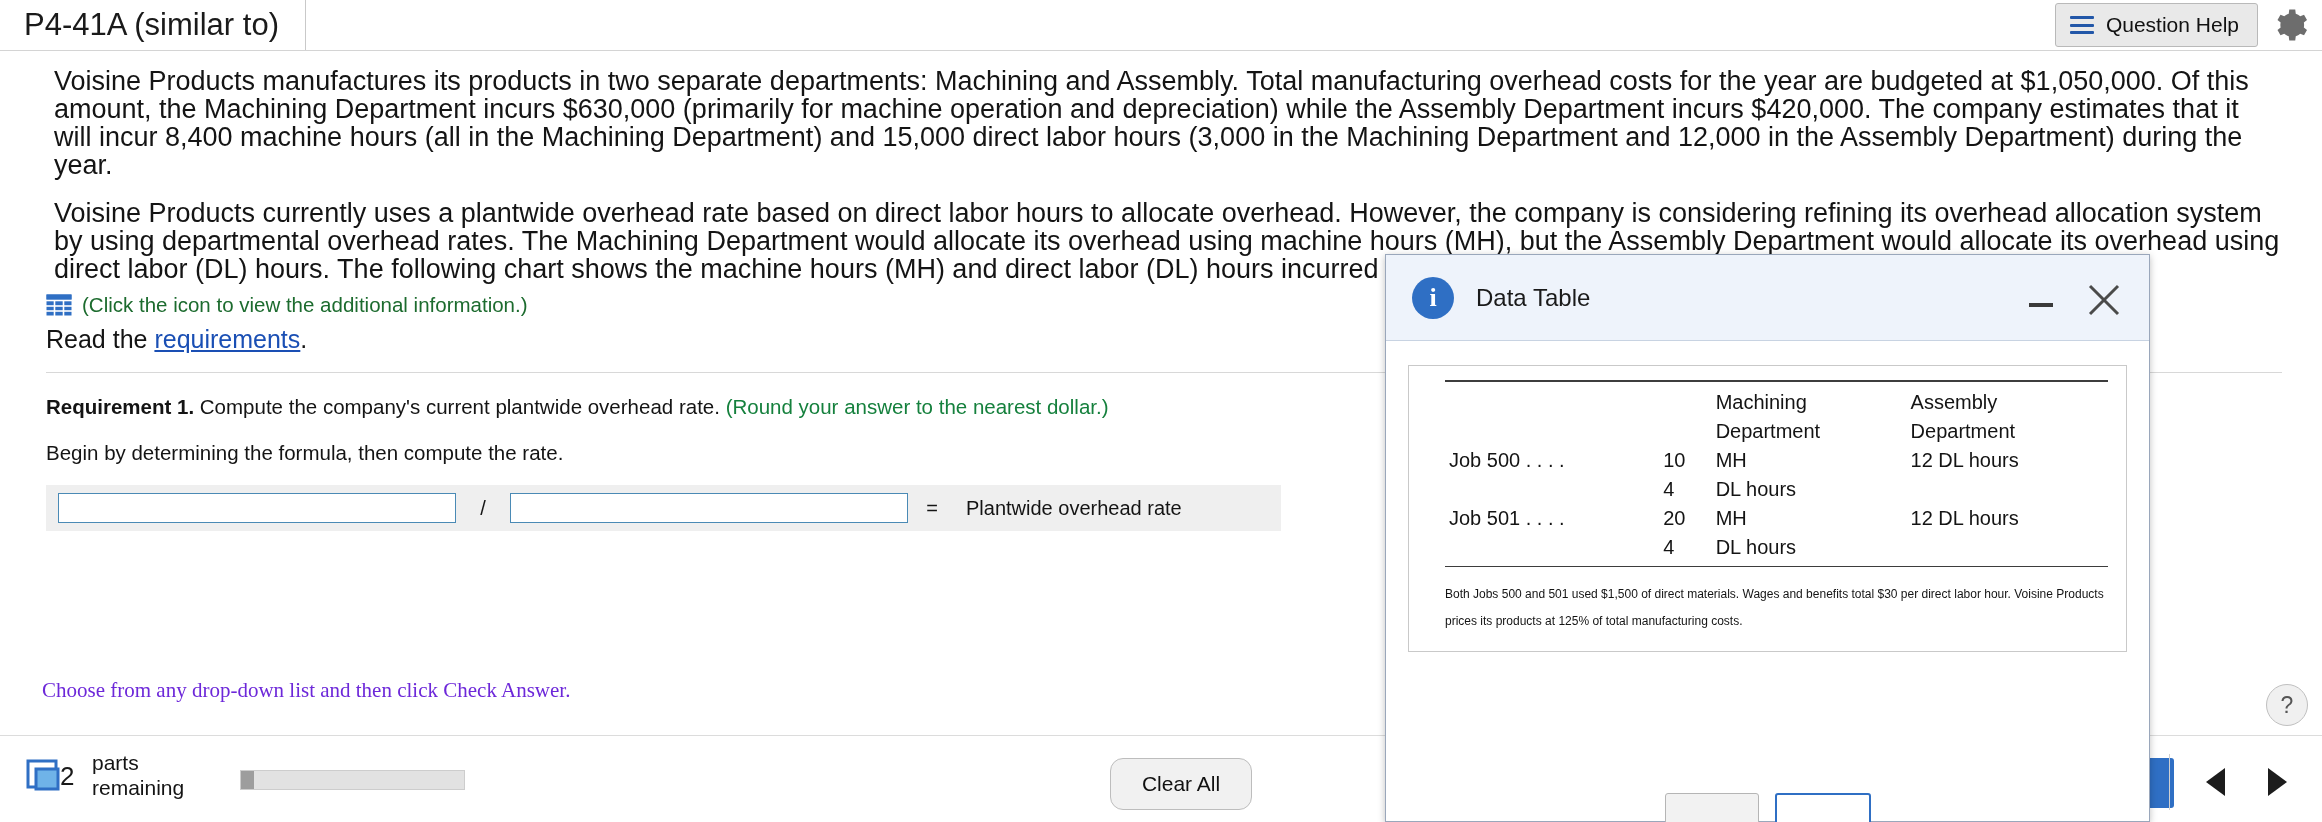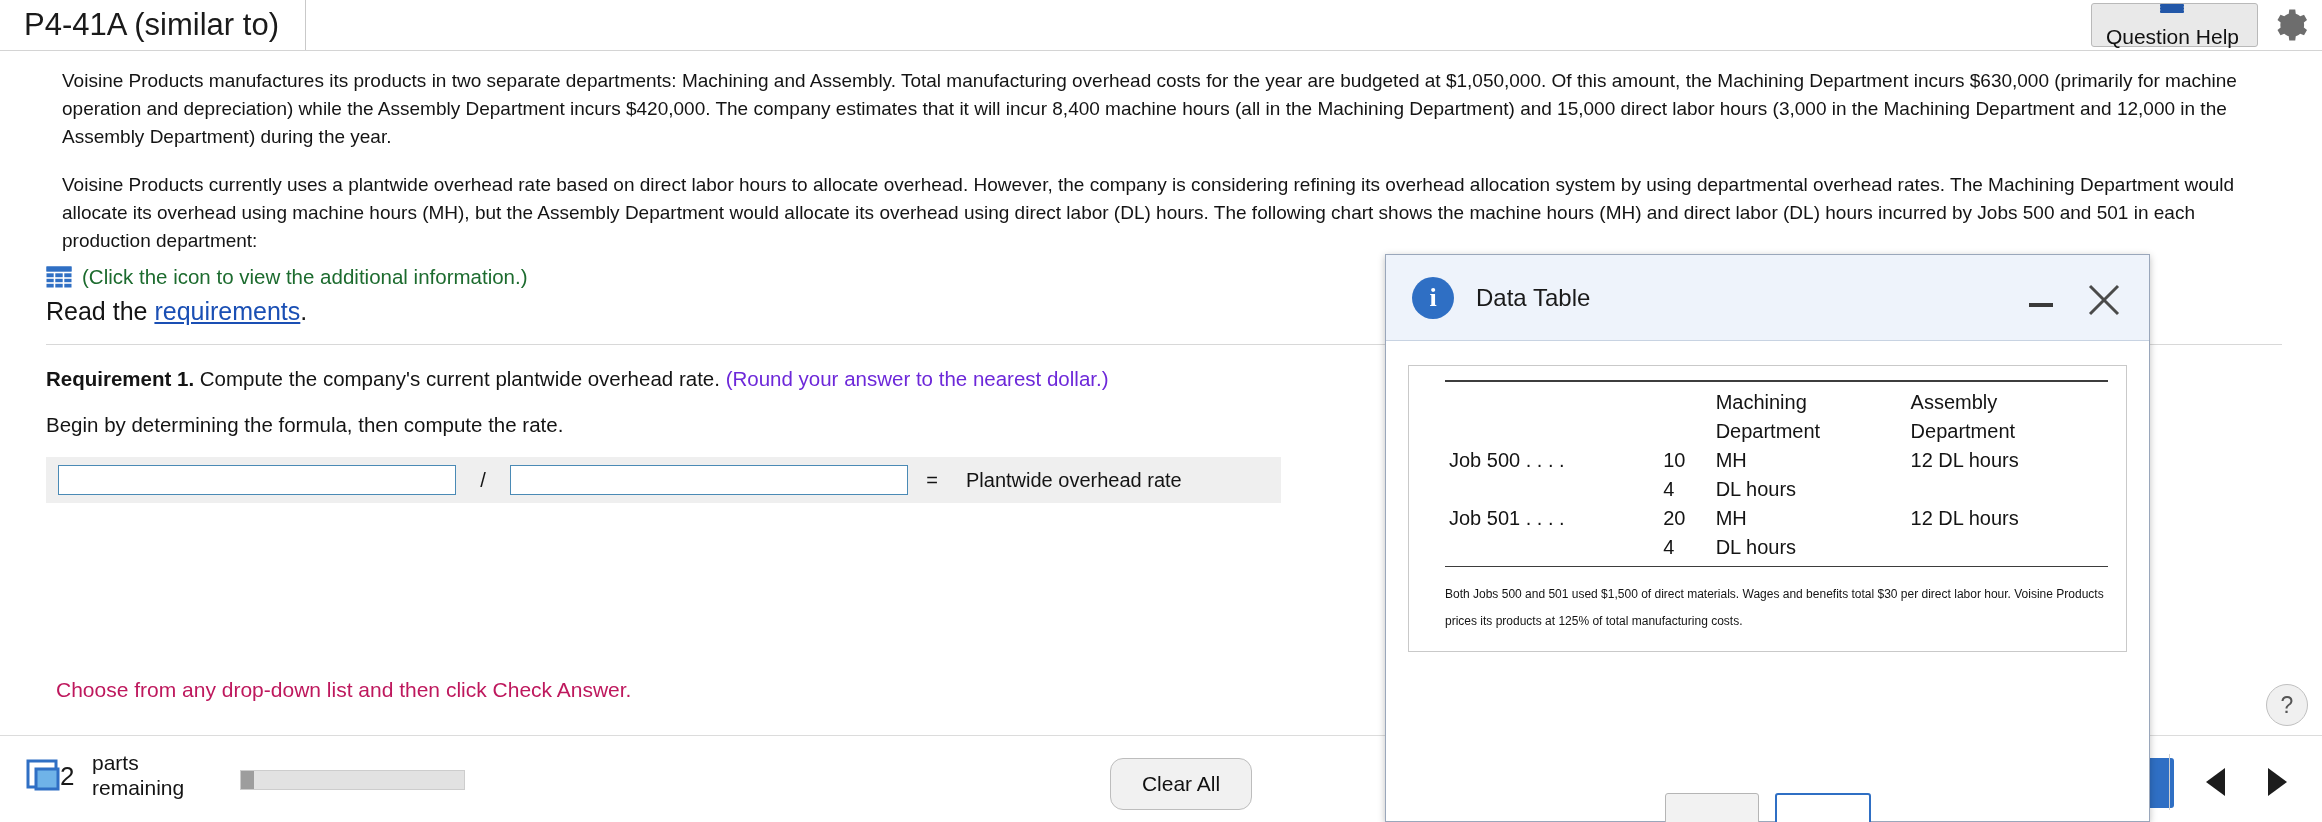--- a/index.html
+++ b/index.html
@@ -56,21 +56,20 @@
   .qhelp {
     display: flex;
     align-items: center;
     gap: 12px;
     background: #e9e9e9;
     border: 1px solid #b9b9b9;
     border-radius: 3px;
     height: 44px;
     padding: 0 18px 0 14px;
     box-sizing: border-box;
-    flex-direction: column;
   }
   .qhelp-label {
     font-size: 21px;
     color: #111;
     white-space: nowrap;
   }
   .hamburger {
     width: 24px;
     height: 18px;
     display: flex;
@@ -88,24 +87,24 @@
     height: 36px;
     display: block;
   }
 
   
   .content {
     position: relative;
     padding: 16px 40px 0 46px;
   }
   .para {
-    font-size: 19px;
+    font-size: 27px;
     line-height: 28px;
     color: #141414;
-    margin: 0 0 20px 16px;
+    margin: 0 0 20px 8px;
     max-width: 2240px;
   }
   .para.second {
     margin-bottom: 10px;
   }
   .icon-line {
     display: flex;
     align-items: center;
     gap: 10px;
     margin-bottom: 8px;
@@ -132,21 +131,21 @@
     border: none;
     border-top: 1px solid #d8d8d8;
     margin: 0 0 22px 0;
   }
   .req-line {
     font-size: 20.5px;
     color: #141414;
     margin-bottom: 22px;
   }
   .req-line b { font-weight: bold; }
-  .req-hint { color: #6d28d9; }
+  .req-hint { color: #15803d; }
   .begin-line {
     font-size: 20.5px;
     color: #141414;
     margin-bottom: 20px;
   }
 
   
   .formula-row {
     display: flex;
     align-items: center;
@@ -177,24 +176,25 @@
     color: #141414;
   }
   .f-label {
     font-size: 20px;
     color: #141414;
     padding-left: 10px;
   }
 
   .choose-line {
     position: absolute;
-    left: 56px;
+    left: 42px;
     top: 678px;
     font-size: 21px;
-    color: #be185d;
+    color: #6d28d9;
+    font-family: Liberation Serif, serif;
   }
 
   
   .footer {
     position: absolute;
     left: 0;
     bottom: 0;
     width: 2322px;
     height: 86px;
     border-top: 1px solid #dcdcdc;

